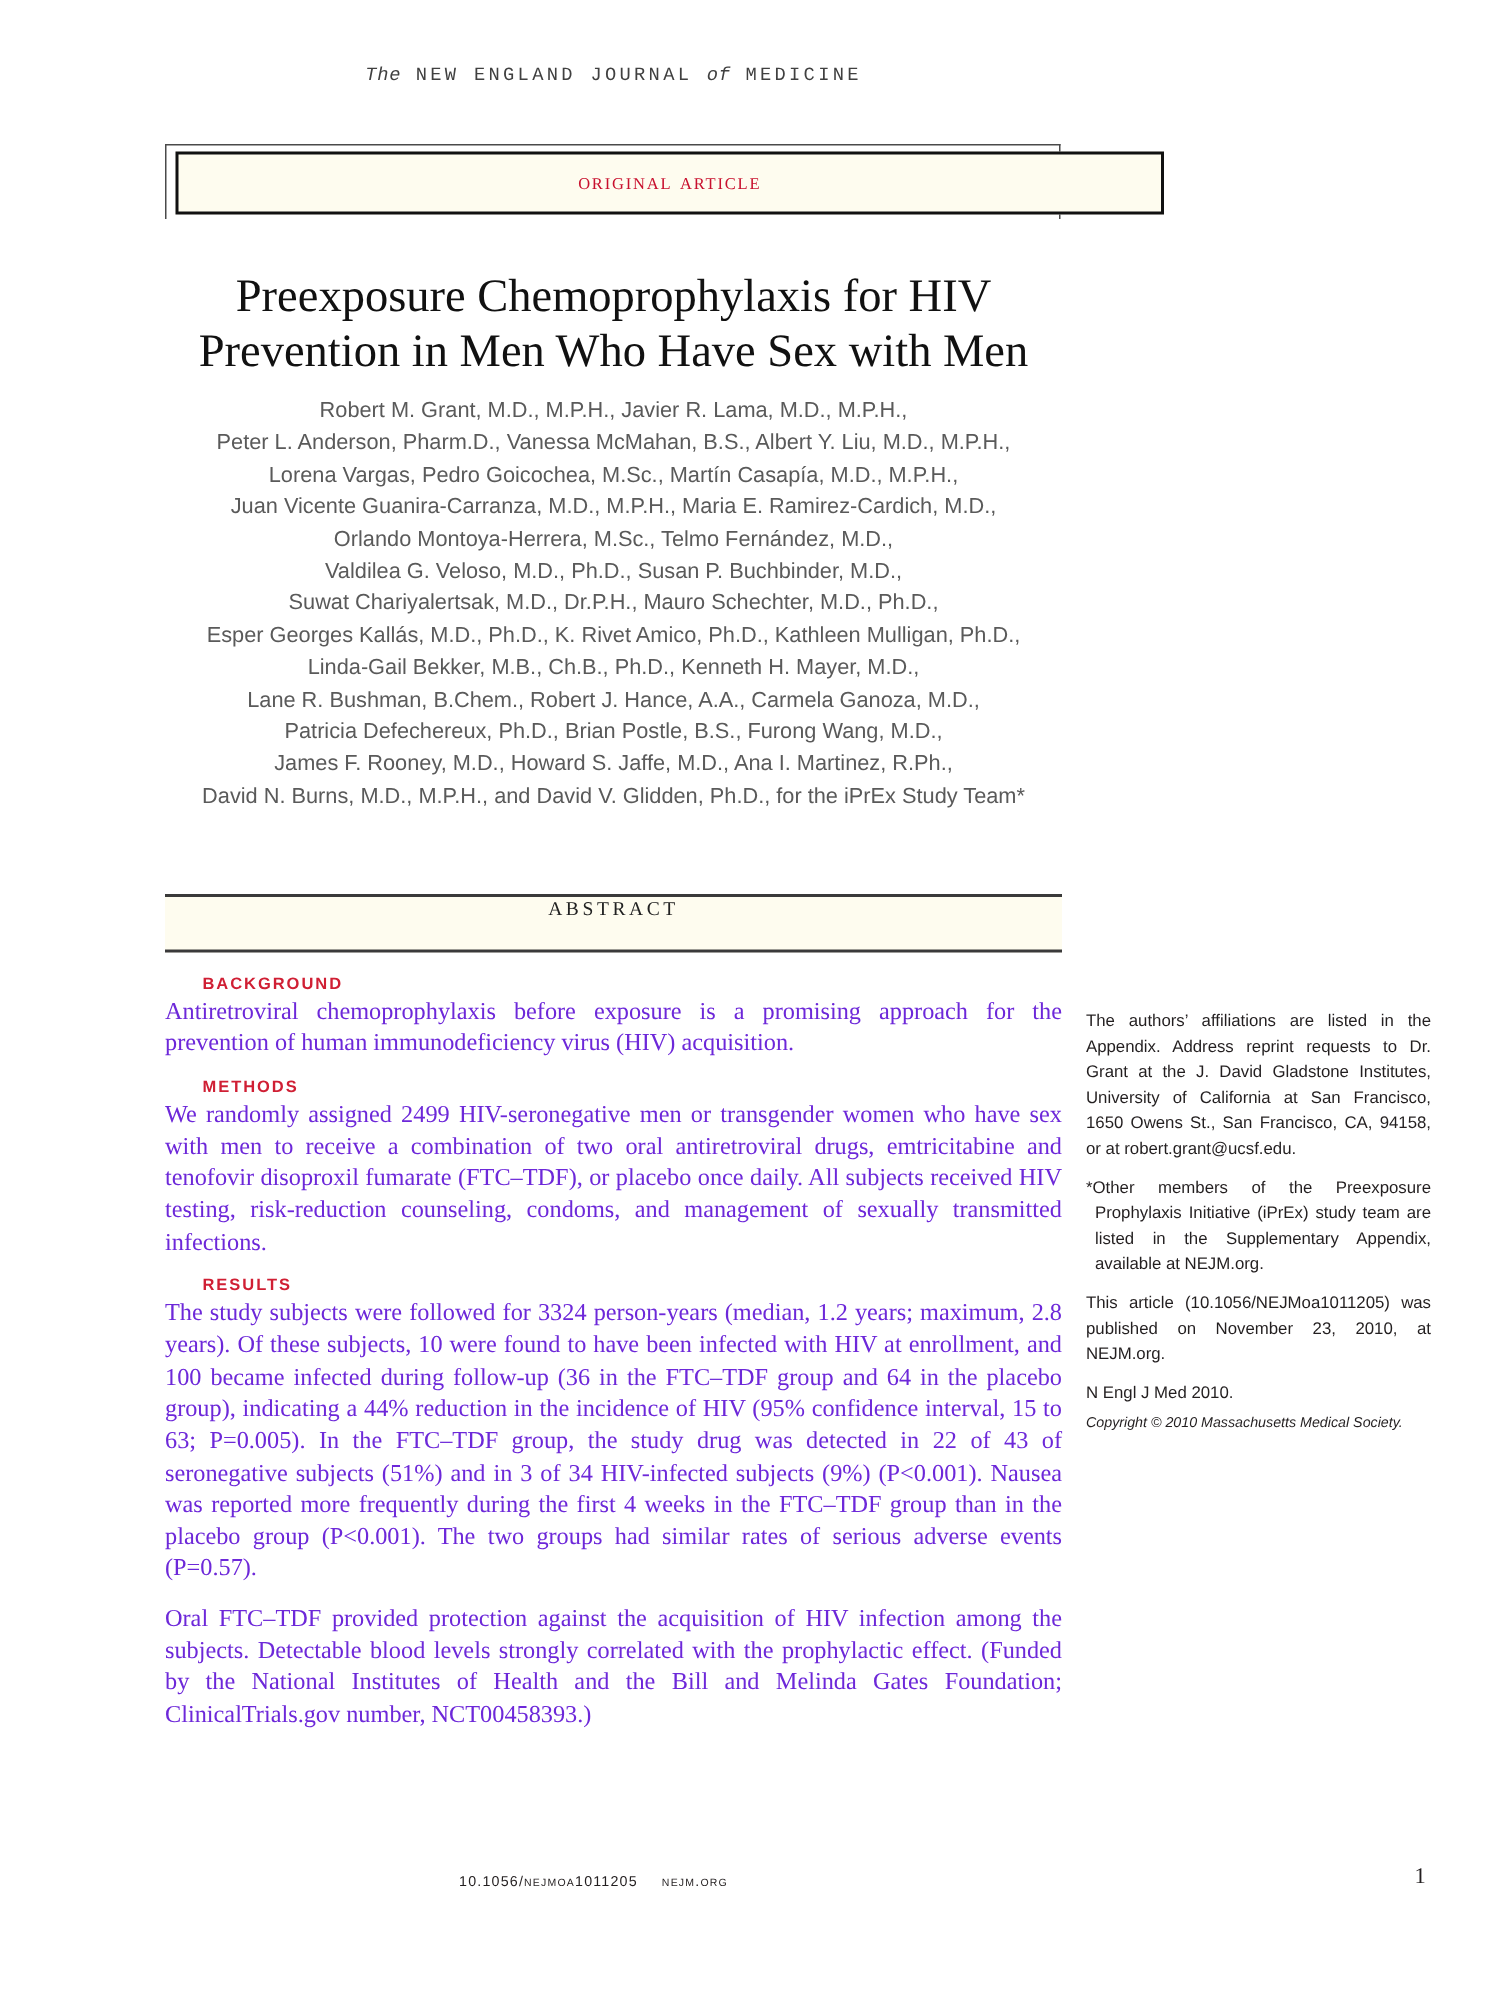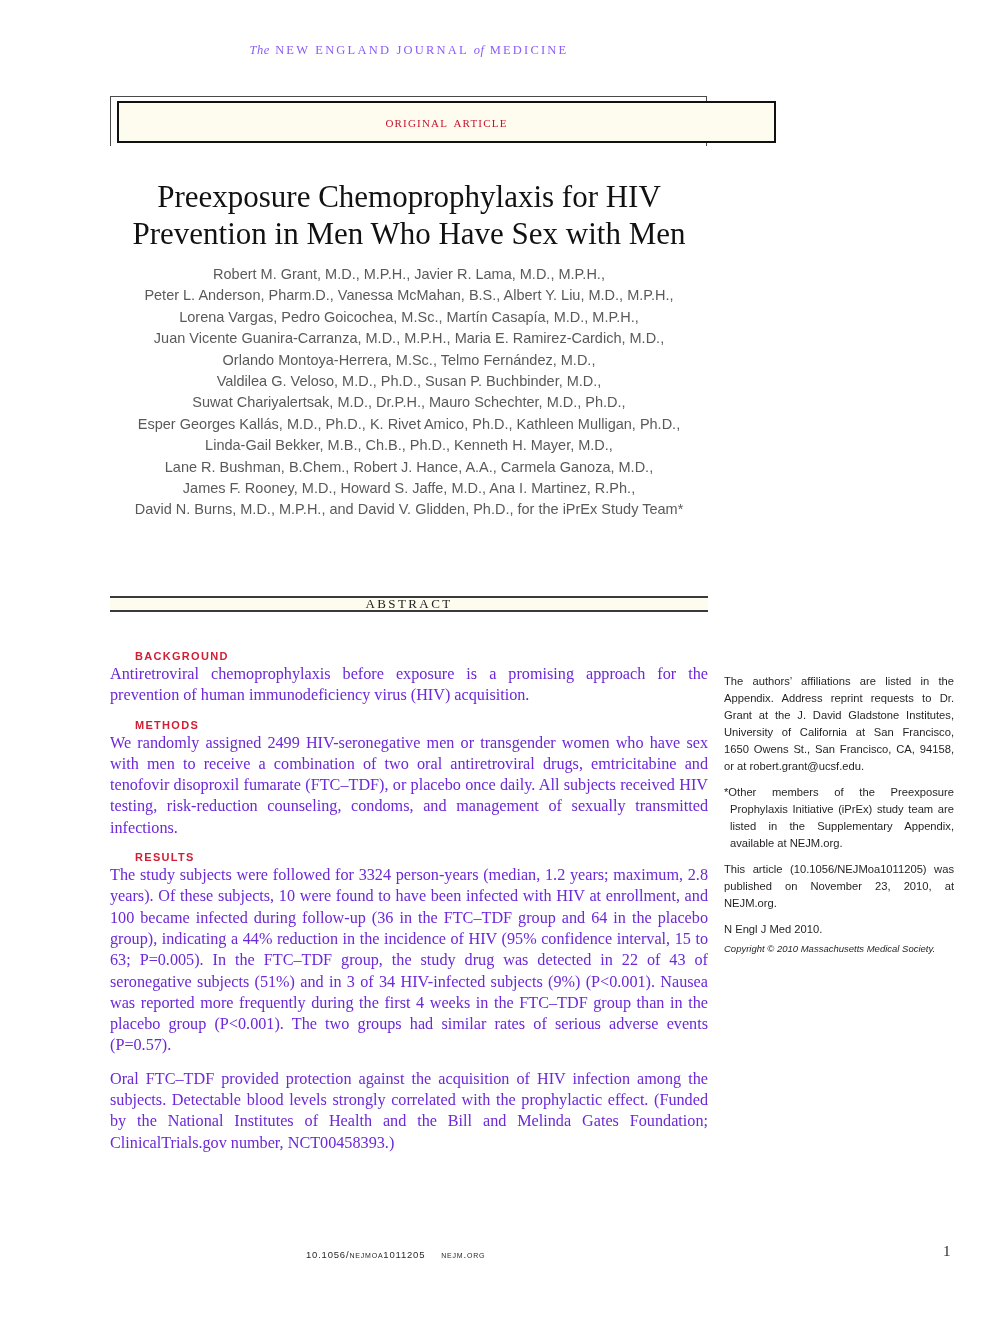--- a/index.html
+++ b/index.html
@@ -14,24 +14,24 @@
       overflow: hidden;
       font-family: "Liberation Serif", "DejaVu Serif", serif;
       color: #231f20;
     }
     .journal-header {
       position: absolute;
       top: 43px;
       left: 0;
       width: 818px;
       text-align: center;
-      font-family: Liberation Serif, serif;
+      font-family: Liberation Mono, monospace;
       font-size: 12.5px;
       letter-spacing: 2.2px;
-      color: #8b5cf6;
+      color: #404040;
     }
     .journal-header .it {
       font-style: italic;
       letter-spacing: 0.5px;
     }
     .frame-outer {
       position: absolute;
       left: 110px;
       top: 96px;
       width: 597px;
@@ -83,27 +83,26 @@
       font-size: 14.5px;
       line-height: 21.4px;
       color: #5a5a5a;
     }
     .authors div { white-space: nowrap; }
     .abstract-band {
       position: absolute;
       left: 110px;
       top: 596px;
       width: 598px;
-      height: 16px;
+      height: 39px;
       background: #fefcef;
       border-top: 2px solid #3a3a3a;
       border-bottom: 2px solid #3a3a3a;
       box-sizing: border-box;
       display: flex;
-      align-items: center;
       justify-content: center;
     }
     .abstract-band span {
       font-family: "Liberation Serif", serif;
       font-size: 13px;
       letter-spacing: 2.4px;
       color: #222;
     }
     .abstract-body {
       position: absolute;
@@ -196,20 +195,21 @@
   <div>Robert M. Grant, M.D., M.P.H., Javier R. Lama, M.D., M.P.H.,</div>
   <div>Peter L. Anderson, Pharm.D., Vanessa McMahan, B.S., Albert Y. Liu, M.D., M.P.H.,</div>
   <div>Lorena Vargas, Pedro Goicochea, M.Sc., Martín Casapía, M.D., M.P.H.,</div>
   <div>Juan Vicente Guanira-Carranza, M.D., M.P.H., Maria E. Ramirez-Cardich, M.D.,</div>
   <div>Orlando Montoya-Herrera, M.Sc., Telmo Fernández, M.D.,</div>
   <div>Valdilea G. Veloso, M.D., Ph.D., Susan P. Buchbinder, M.D.,</div>
   <div>Suwat Chariyalertsak, M.D., Dr.P.H., Mauro Schechter, M.D., Ph.D.,</div>
   <div>Esper Georges Kallás, M.D., Ph.D., K. Rivet Amico, Ph.D., Kathleen Mulligan, Ph.D.,</div>
   <div>Linda-Gail Bekker, M.B., Ch.B., Ph.D., Kenneth H. Mayer, M.D.,</div>
   <div>Lane R. Bushman, B.Chem., Robert J. Hance, A.A., Carmela Ganoza, M.D.,</div>
+  <div>Patricia Defechereux, Ph.D., Brian Postle, B.S., Furong Wang, M.D.,</div>
   <div>James F. Rooney, M.D., Howard S. Jaffe, M.D., Ana I. Martinez, R.Ph.,</div>
   <div>David N. Burns, M.D., M.P.H., and David V. Glidden, Ph.D., for the iPrEx Study Team*</div>
 </div>
 
 <div class="abstract-band">
   <span>ABSTRACT</span>
 </div>
 
 <div class="abstract-body">
   <div>

